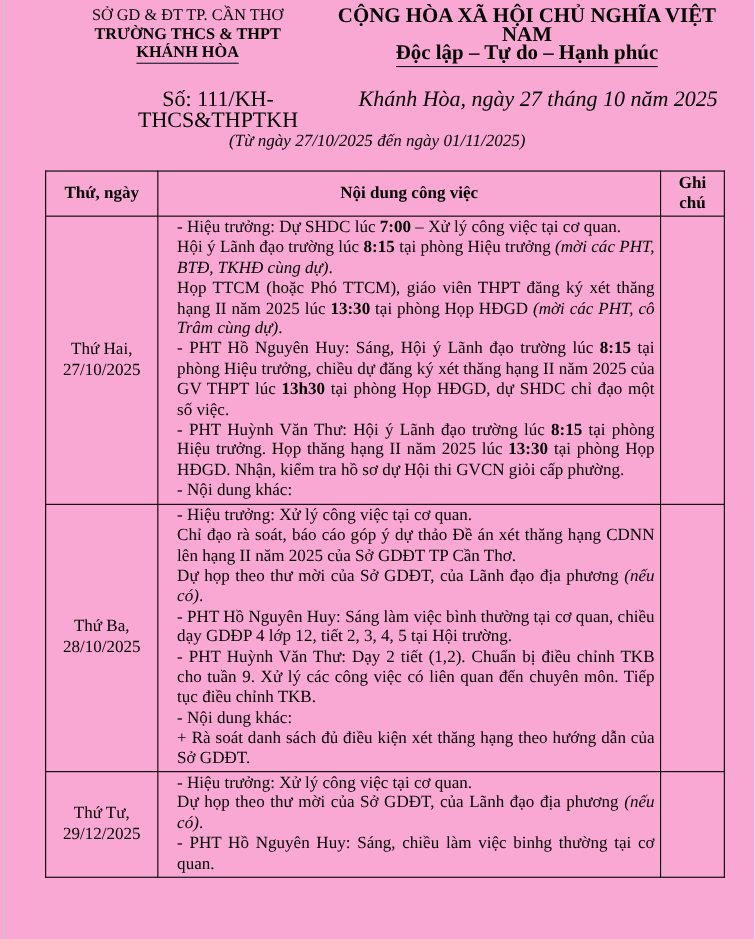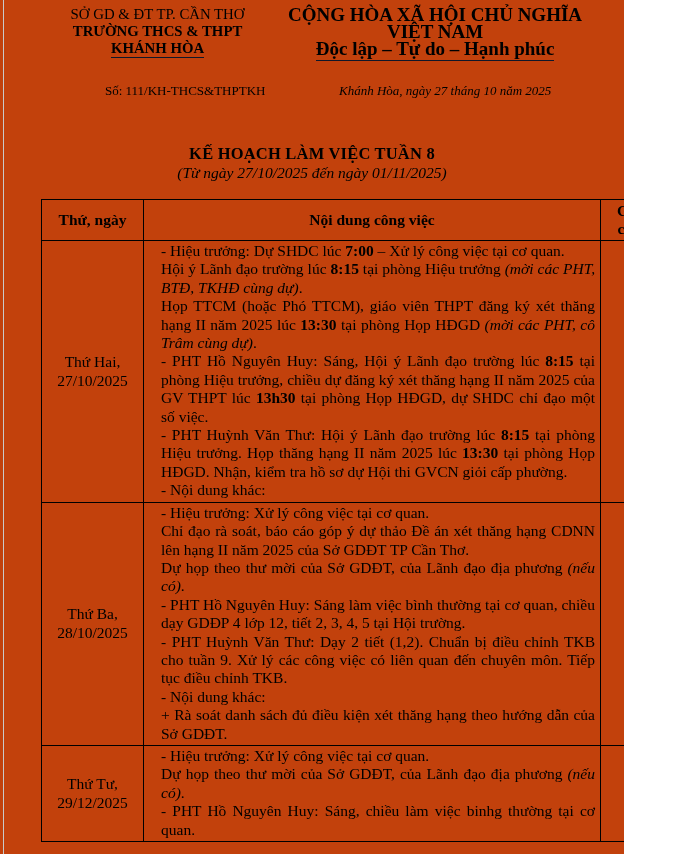--- a/index.html
+++ b/index.html
@@ -1,31 +1,31 @@
 <!DOCTYPE html>
 <html><head>
 <meta charset="utf-8">
 <style>
   html,body{margin:0;padding:0;background:#fff;}
   .page{
     position:relative;
-    width:624px;height:854px;
-    background:#c2410c;color:#000;
+    width:686px;height:854px;
+    background:#f9a8d4;color:#000;
     font-family:"Liberation Serif","DejaVu Serif",serif;
     overflow:hidden;
     box-sizing:border-box;
   }
   .edge{position:absolute;left:3px;top:0;bottom:0;width:1px;background:#c9c9c9;}
   .b{font-weight:bold;}
   .i{font-style:italic;}
   .u{border-bottom:1px solid #0f172a;padding-bottom:1px;}
   .header{display:flex;padding:6px 28px 0 41px;}
   .org{width:42%;text-align:center;font-size:14.8px;line-height:17px;}
   .nat{width:58%;text-align:center;font-size:19px;line-height:17px;}
-  .ref-row{display:flex;margin-top:24px;padding:0 28px 0 41px;font-size:13px;line-height:19px;margin-left:35px;}
+  .ref-row{display:flex;margin-top:24px;padding:0 28px 0 41px;font-size:20px;line-height:19px;margin-left:35px;}
   .doc-no{width:42%;text-align:center;}
   .place-date{width:58%;text-align:center;}
   .title{margin-top:44px;text-align:center;font-size:16.5px;line-height:19px;letter-spacing:.2px;}
   .subtitle{text-align:center;font-size:15.5px;line-height:19px;}
   table{
     margin:17px 28px 0 41px;
     border-collapse:collapse;
     table-layout:fixed;
     width:617px;
     font-size:15.5px;
@@ -57,21 +57,20 @@
       <div class="b">CỘNG HÒA XÃ HỘI CHỦ NGHĨA VIỆT NAM</div>
       <div><span class="b u">Độc lập – Tự do – Hạnh phúc</span></div>
     </div>
   </div>
 
   <div class="ref-row">
     <div class="doc-no">Số: 111/KH-THCS&amp;THPTKH</div>
     <div class="place-date i">Khánh Hòa, ngày 27 tháng 10 năm 2025</div>
   </div>
 
-  <div class="title b">KẾ HOẠCH LÀM VIỆC TUẦN 8</div>
   <div class="subtitle i">(Từ ngày 27/10/2025 đến ngày 01/11/2025)</div>
 
   <table>
     <colgroup>
         <col class="c1">
         <col class="c2">
         <col class="c3">
       </colgroup>
     <thead>
       <tr>

